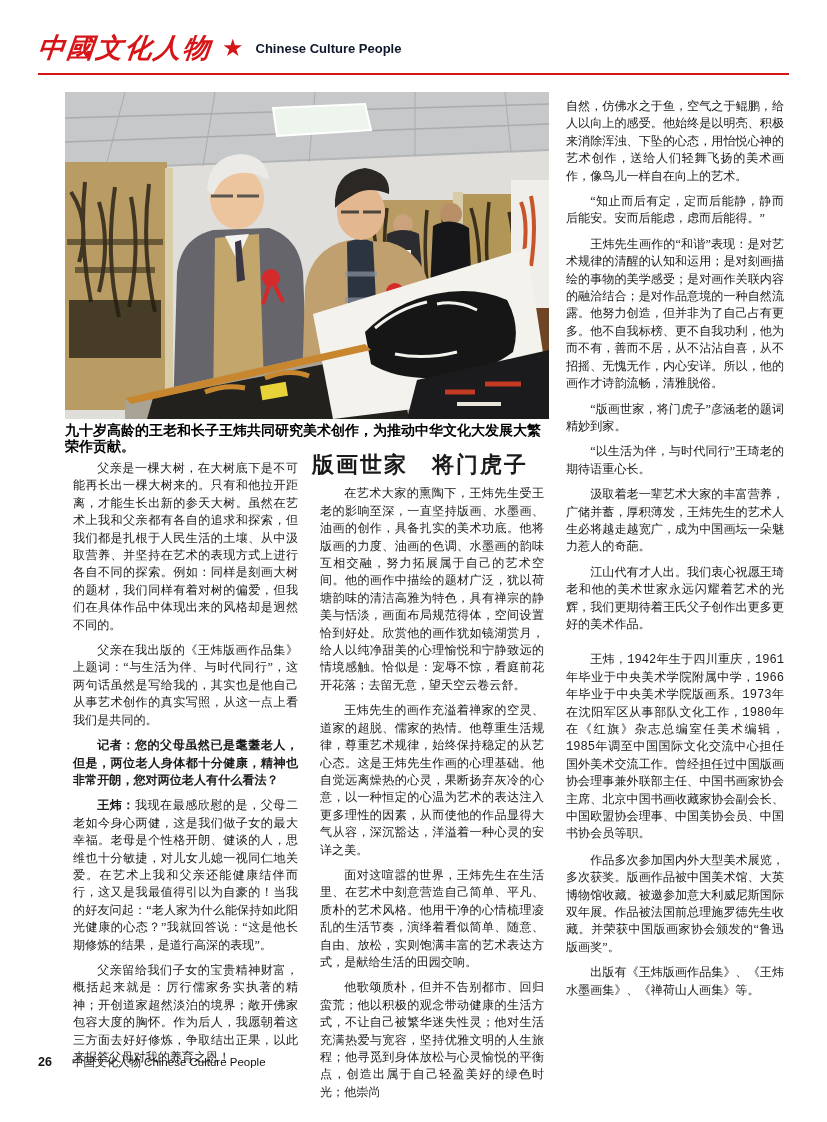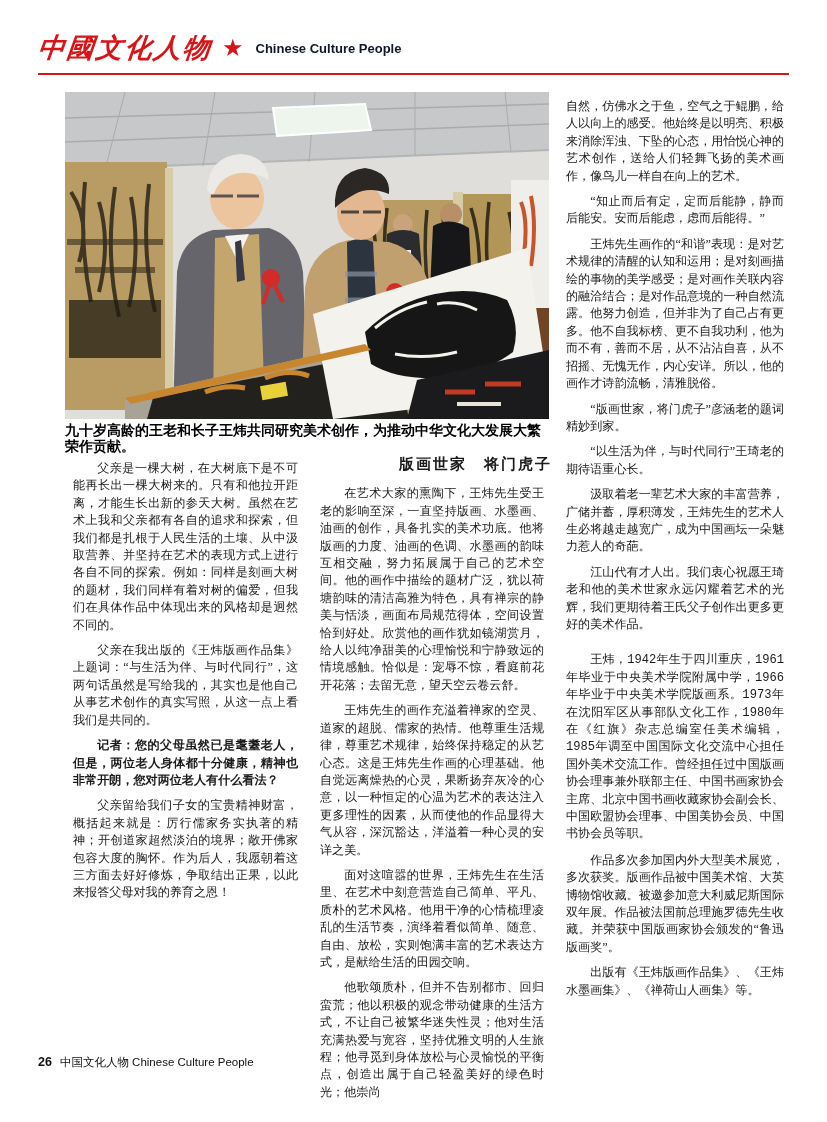--- a/index.html
+++ b/index.html
@@ -39,29 +39,29 @@
   .col{position:absolute;font-size:12.1px;line-height:17.4px;text-align:justify;}
   .col-left{left:65px;top:452px;width:241px;}
   .col-mid{left:312px;top:452px;width:240px;}
   .col-right{left:558px;top:90px;width:234px;}
   .para{margin:8px;text-indent:2em;}
   .para.noindent{text-indent:0;}
   .plabel{font-weight:bold;}
   .para.q{font-weight:bold;}
   .bio-gap{margin-top:19px;font-family:Liberation Mono, monospace;}
   .art-title{
-    margin:4px 0 12px 0;text-align:right;
-    font-size:15px;font-weight:bold;letter-spacing:2px;
+    margin:4px 0 12px 0;text-align:left;
+    font-size:22px;font-weight:bold;letter-spacing:2px;
     font-family:"Liberation Serif", serif;text-indent:0;
   }
   
   .ftr{
     position:absolute;left:38px;top:1055px;
     font-family:"Liberation Sans", sans-serif;font-size:11.5px;color:#111;
-    display:flex;align-items:baseline;gap:8px;
+    display:flex;align-items:baseline;gap:20px;
   }
   .pg-num{font-weight:bold;font-size:12.5px;}
 </style>
 </head>
 <body>
 
 <div class="page">
 
   <header class="hdr">
     <div class="logo-row">
@@ -160,20 +160,21 @@
       </g>
     </svg>
   </figure>
 
   <p class="caption">九十岁高龄的王老和长子王炜共同研究美术创作，为推动中华文化大发展大繁荣作贡献。</p>
 
   <section class="col col-left">
     <p class="para">父亲是一棵大树，在大树底下是不可能再长出一棵大树来的。只有和他拉开距离，才能生长出新的参天大树。虽然在艺术上我和父亲都有各自的追求和探索，但我们都是扎根于人民生活的土壤、从中汲取营养、并坚持在艺术的表现方式上进行各自不同的探索。例如：同样是刻画大树的题材，我们同样有着对树的偏爱，但我们在具体作品中体现出来的风格却是迥然不同的。</p>
     <p class="para">父亲在我出版的《王炜版画作品集》上题词：“与生活为伴、与时代同行”，这两句话虽然是写给我的，其实也是他自己从事艺术创作的真实写照，从这一点上看我们是共同的。</p>
     <p class="para q"><b class="plabel">记者：</b><span>您的父母虽然已是耄耋老人，但是，两位老人身体都十分健康，精神也非常开朗，您对两位老人有什么看法？</span></p>
+    <p class="para"><b class="plabel">王炜：</b><span>我现在最感欣慰的是，父母二老如今身心两健，这是我们做子女的最大幸福。老母是个性格开朗、健谈的人，思维也十分敏捷，对儿女儿媳一视同仁地关爱。在艺术上我和父亲还能健康结伴而行，这又是我最值得引以为自豪的！当我的好友问起：“老人家为什么能保持如此阳光健康的心态？”我就回答说：“这是他长期修炼的结果，是道行高深的表现”。</span></p>
     <p class="para">父亲留给我们子女的宝贵精神财富，概括起来就是：厉行儒家务实执著的精神；开创道家超然淡泊的境界；敞开佛家包容大度的胸怀。作为后人，我愿朝着这三方面去好好修炼，争取结出正果，以此来报答父母对我的养育之恩！</p>
   </section>
 
   <section class="col col-mid">
     <h2 class="art-title">版画世家　将门虎子</h2>
     <p class="para">在艺术大家的熏陶下，王炜先生受王老的影响至深，一直坚持版画、水墨画、油画的创作，具备扎实的美术功底。他将版画的力度、油画的色调、水墨画的韵味互相交融，努力拓展属于自己的艺术空间。他的画作中描绘的题材广泛，犹以荷塘韵味的清洁高雅为特色，具有禅宗的静美与恬淡，画面布局规范得体，空间设置恰到好处。欣赏他的画作犹如镜湖赏月，给人以纯净甜美的心理愉悦和宁静致远的情境感触。恰似是：宠辱不惊，看庭前花开花落；去留无意，望天空云卷云舒。</p>
     <p class="para">王炜先生的画作充溢着禅家的空灵、道家的超脱、儒家的热情。他尊重生活规律，尊重艺术规律，始终保持稳定的从艺心态。这是王炜先生作画的心理基础。他自觉远离燥热的心灵，果断扬弃灰冷的心意，以一种恒定的心温为艺术的表达注入更多理性的因素，从而使他的作品显得大气从容，深沉豁达，洋溢着一种心灵的安详之美。</p>
     <p class="para">面对这喧嚣的世界，王炜先生在生活里、在艺术中刻意营造自己简单、平凡、质朴的艺术风格。他用干净的心情梳理凌乱的生活节奏，演绎着看似简单、随意、自由、放松，实则饱满丰富的艺术表达方式，是献给生活的田园交响。</p>
     <p class="para">他歌颂质朴，但并不告别都市、回归蛮荒；他以积极的观念带动健康的生活方式，不让自己被繁华迷失性灵；他对生活充满热爱与宽容，坚持优雅文明的人生旅程；他寻觅到身体放松与心灵愉悦的平衡点，创造出属于自己轻盈美好的绿色时光；他崇尚</p>
   </section>

